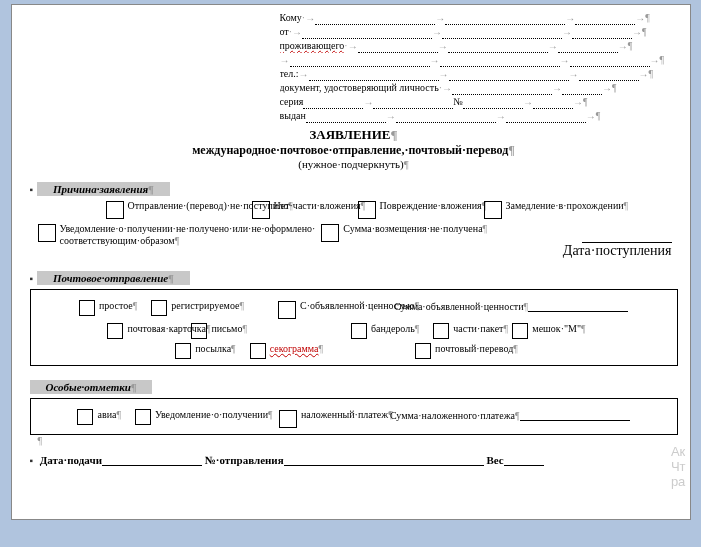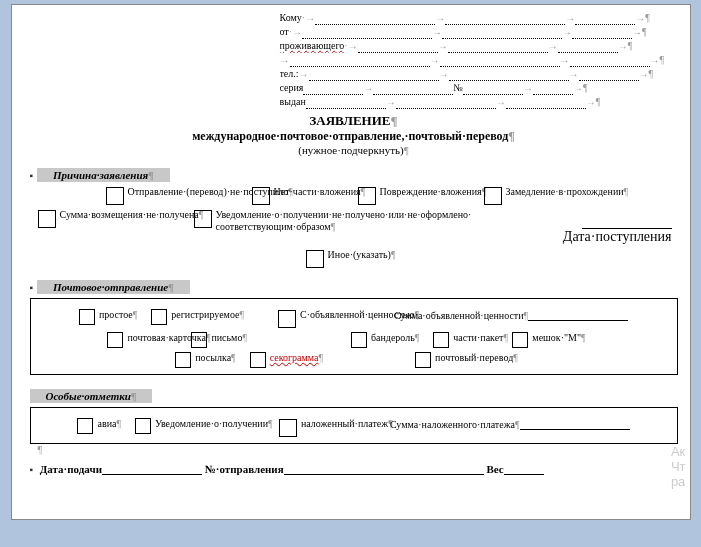--- a/index.html
+++ b/index.html
@@ -84,20 +84,21 @@
 <body>
 
 <div class="page">
 
   <div class="header-lines">
     <div class="hline"><span>Кому</span><span class="tab-arrow">·→</span><span class="hfill" style="width:120px"></span><span class="tab-arrow">→</span><span class="hfill" style="width:120px"></span><span class="tab-arrow">→</span><span class="hfill" style="width:60px"></span><span class="tab-arrow">→</span><span class="pilcrow"></span></div>
     <div class="hline"><span>от</span><span class="tab-arrow">·→</span><span class="hfill" style="width:130px"></span><span class="tab-arrow">→</span><span class="hfill" style="width:120px"></span><span class="tab-arrow">→</span><span class="hfill" style="width:60px"></span><span class="tab-arrow">→</span><span class="pilcrow"></span></div>
     <div class="hline"><span style="text-decoration: underline wavy #c00000;">проживающего</span><span class="tab-arrow">·→</span><span class="hfill" style="width:80px"></span><span class="tab-arrow">→</span><span class="hfill" style="width:100px"></span><span class="tab-arrow">→</span><span class="hfill" style="width:60px"></span><span class="tab-arrow">→</span><span class="pilcrow"></span></div>
     <div class="hline"><span class="tab-arrow">→</span><span class="hfill" style="width:140px"></span><span class="tab-arrow">→</span><span class="hfill" style="width:120px"></span><span class="tab-arrow">→</span><span class="hfill" style="width:80px"></span><span class="tab-arrow">→</span><span class="pilcrow"></span></div>
     <div class="hline"><span>тел.</span>:<span class="tab-arrow">→</span><span class="hfill" style="width:130px"></span><span class="tab-arrow">→</span><span class="hfill" style="width:120px"></span><span class="tab-arrow">→</span><span class="hfill" style="width:60px"></span><span class="tab-arrow">→</span><span class="pilcrow"></span></div>
+    <div class="hline"><span>документ, удостоверяющий личность</span><span class="tab-arrow">·→</span><span class="hfill" style="width:100px"></span><span class="tab-arrow">→</span><span class="hfill" style="width:40px"></span><span class="tab-arrow">→</span><span class="pilcrow"></span></div>
     <div class="hline"><span>серия</span><span class="hfill" style="width:60px"></span><span class="tab-arrow">→</span><span class="hfill" style="width:80px"></span><span>№</span><span class="hfill" style="width:60px"></span><span class="tab-arrow">→</span><span class="hfill" style="width:40px"></span><span class="tab-arrow">→</span><span class="pilcrow"></span></div>
     <div class="hline"><span>выдан</span><span class="hfill" style="width:80px"></span><span class="tab-arrow">→</span><span class="hfill" style="width:100px"></span><span class="tab-arrow">→</span><span class="hfill" style="width:80px"></span><span class="tab-arrow">→</span><span class="pilcrow"></span></div>
   </div>
 
   <div class="title"><span>ЗАЯВЛЕНИЕ</span><span class="pilcrow"></span></div>
   <div class="subtitle"><span>международное·почтовое·отправление,·почтовый·перевод</span><span class="pilcrow"></span></div>
   <div class="note"><span>(нужное·подчеркнуть)</span><span class="pilcrow"></span></div>
 
   <div><span class="bullet">▪</span><span class="section-head"><span>Причина·заявления</span><span class="pilcrow"></span></span></div>
 
@@ -114,40 +115,34 @@
         <span class="chk"></span>
         <span class="opt-txt"><span>Повреждение·вложения</span><span class="pilcrow"></span></span>
       </div>
     <div class="opt">
         <span class="chk"></span>
         <span class="opt-txt"><span>Замедление·в·прохождении</span><span class="pilcrow"></span></span>
       </div>
   </div>
 
   <div class="row" style="margin-left:8px">
+    <div class="opt" style="margin-right:6px">
+        <span class="chk"></span>
+      <span style="max-width:310px"><span>Уведомление·о·получении·не·получено·или·не·оформлено·</span><br><span>соответствующим·образом</span><span class="pilcrow"></span></span>
+    </div>
     <div class="opt">
         <span class="chk"></span>
         <span class="opt-txt" style="max-width:120px"><span>Сумма·возмещения·не·получена</span><span class="pilcrow"></span></span>
       </div>
-    <div class="opt" style="margin-right:6px">
-        <span class="chk"></span>
-      <span style="max-width:310px"><span>Уведомление·о·получении·не·получено·или·не·оформлено·</span><br><span>соответствующим·образом</span><span class="pilcrow"></span></span>
-    </div>
     <div style="margin-left:auto; text-align:right; font-size:9px; margin-top:8px; margin-right:6px">
       <span class="underline" style="min-width:90px"></span><br>
       <span class="date-label">Дата·поступления</span>
     </div>
   </div>
 
-  <div class="row" style="margin-left:8px">
-    <div class="opt">
-        <span class="chk"></span>
-        <span><span>Иное·(указать)</span><span class="pilcrow"></span></span>
-      </div>
-  </div>
 
   <div><span class="bullet">▪</span><span class="section-head"><span>Почтовое·отправление</span><span class="pilcrow"></span></span></div>
 
   <div class="bigbox">
     <div class="row">
       <div class="opt">
           <span class="chk-sm"></span>
           <span>простое</span>
           <span class="pilcrow"></span>
         </div>

